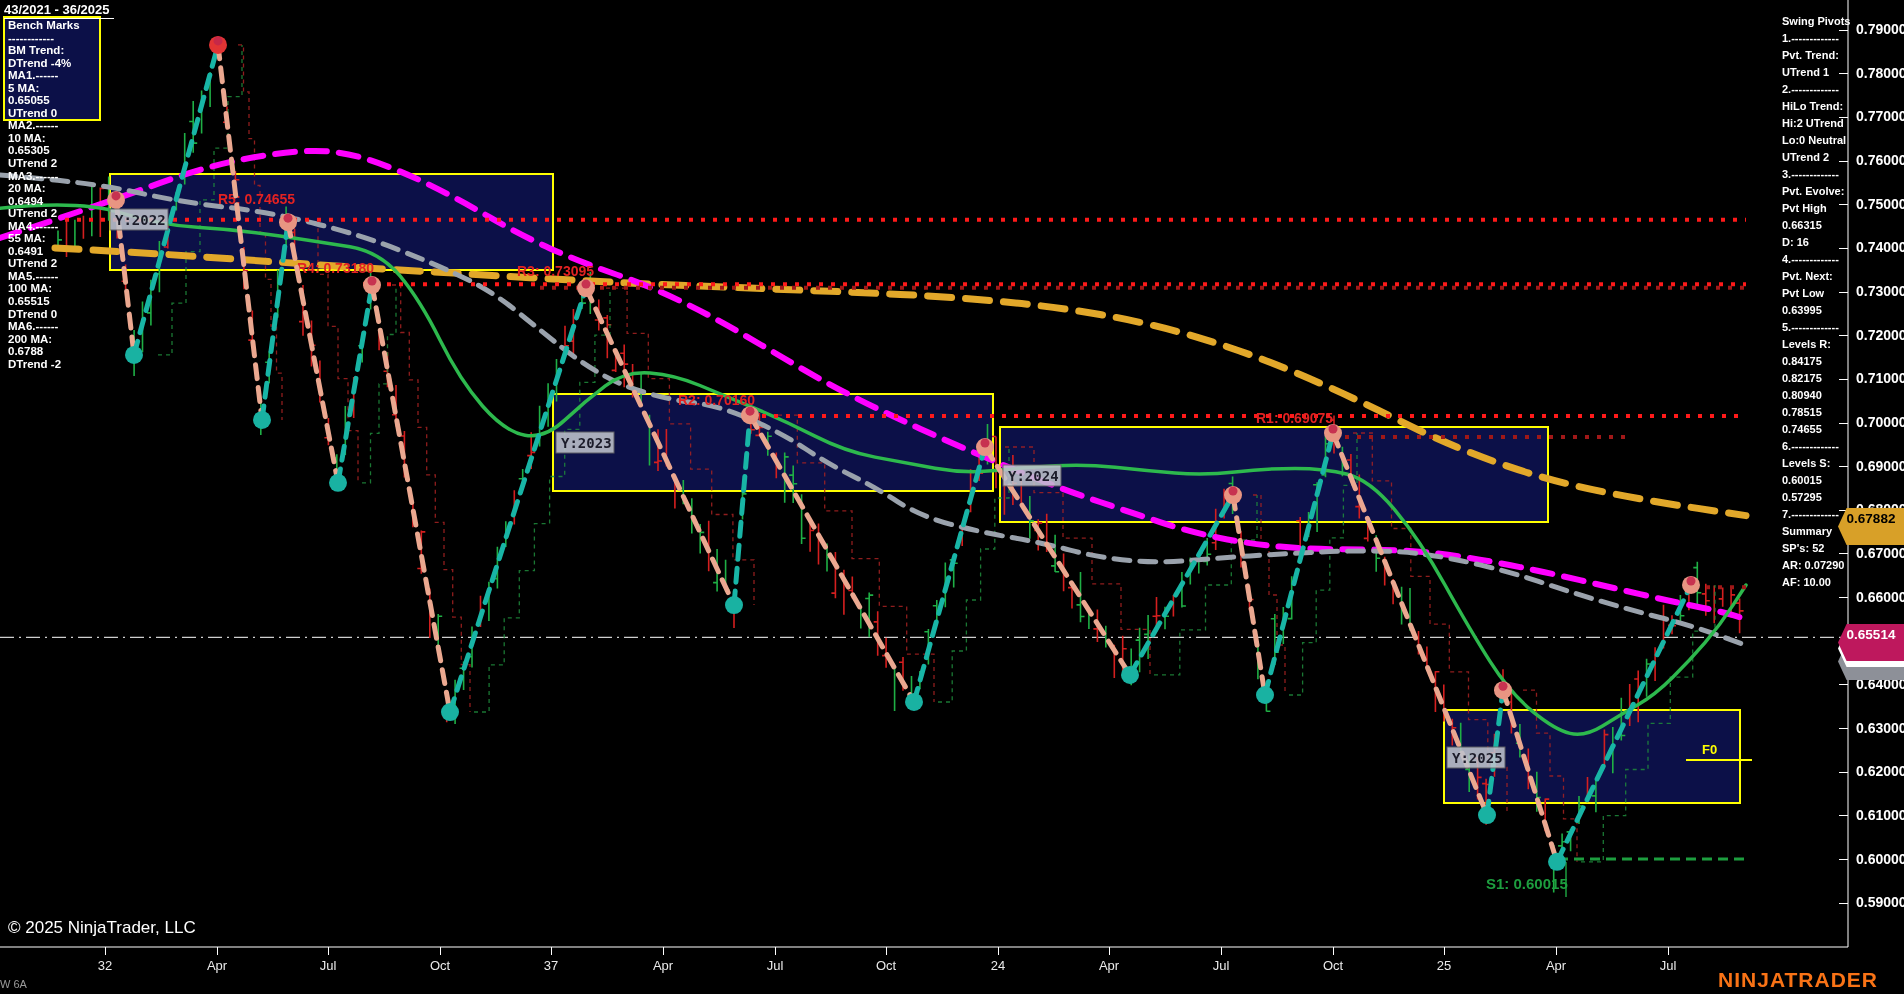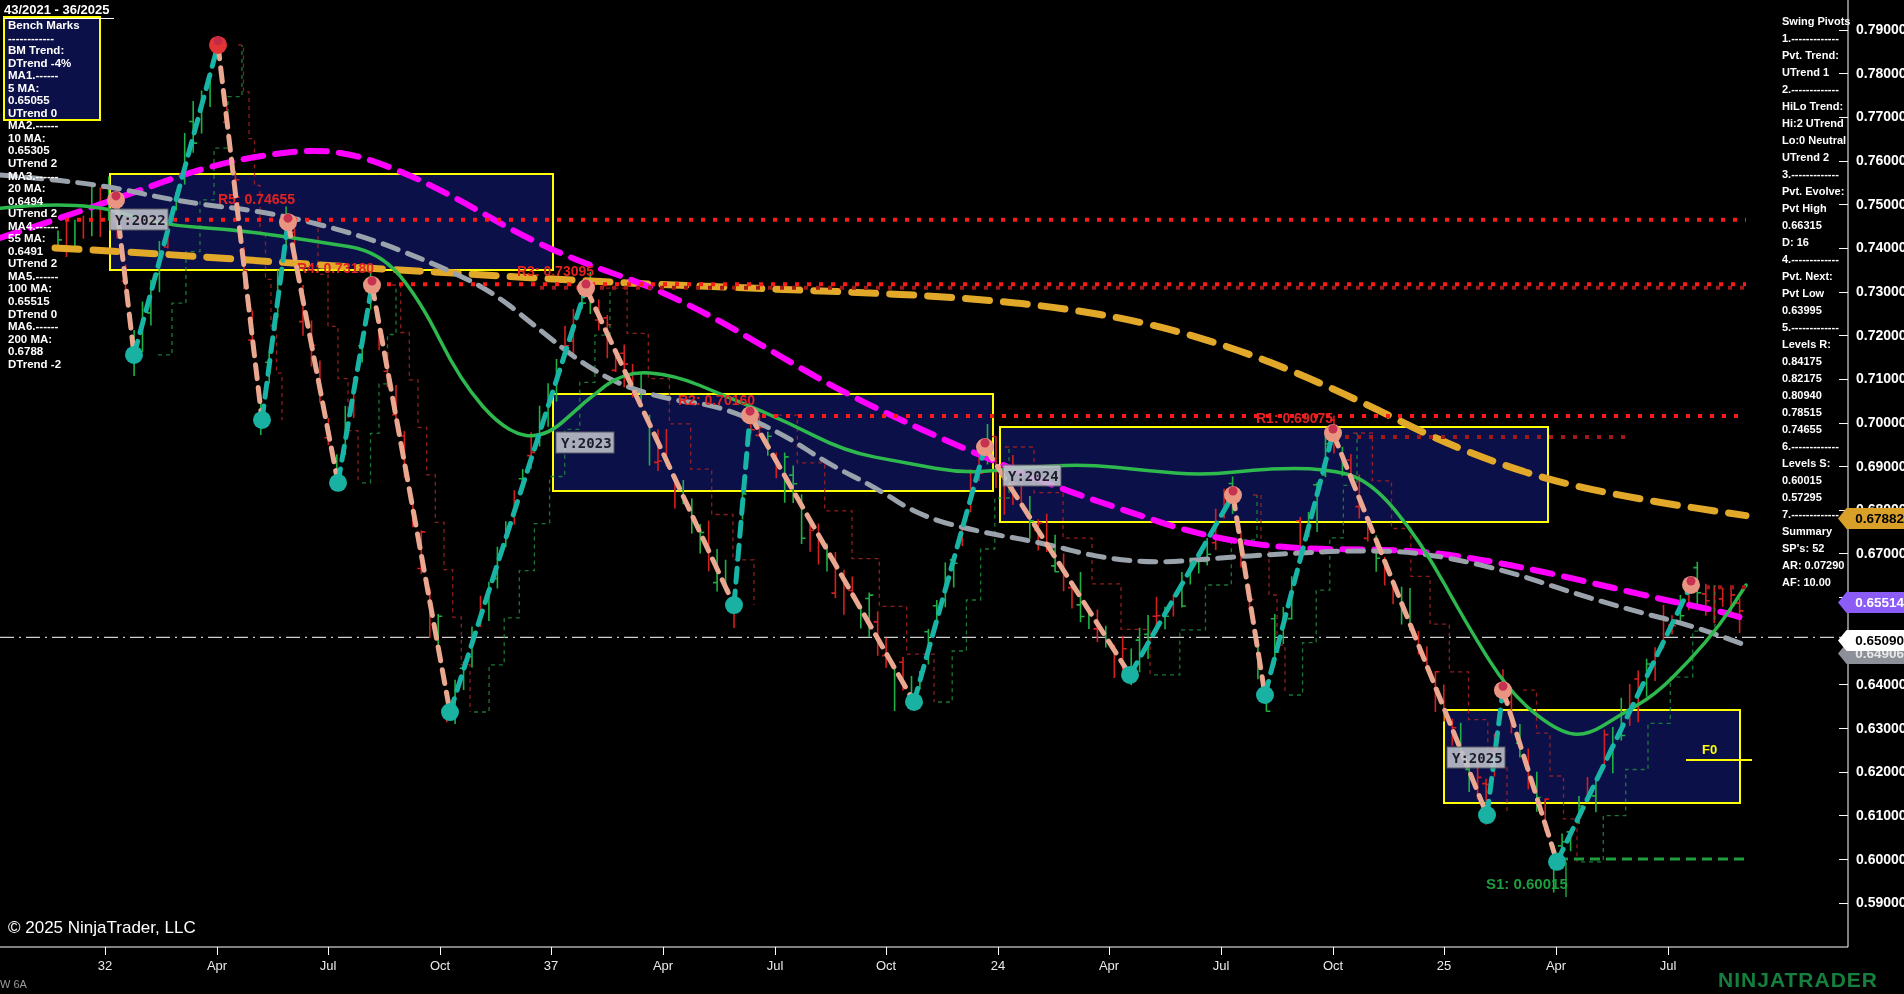--- a/index.html
+++ b/index.html
@@ -11,26 +11,26 @@
     border-bottom:1px solid #fff;padding:0 4px 1px 0;z-index:40;}
   #bench-border{left:3px;top:16px;width:94px;height:101px;border:2px solid #ffff00;
     background:#0c1048;z-index:20;}
   #bench-lines{left:8px;top:19px;z-index:30;color:#fff;font-size:11.5px;font-weight:bold;
     line-height:12.55px;white-space:pre;}
   #swing-lines{left:1782px;top:13px;z-index:30;color:#fff;font-size:11px;font-weight:bold;
     line-height:17px;white-space:pre;}
   .px-label{position:absolute;color:#fff;font-size:14px;font-weight:bold;z-index:25;}
   .tx-label{position:absolute;color:#eaeaea;font-size:13px;z-index:25;transform:translateX(-50%);}
   .tick{position:absolute;background:#fff;z-index:24;}
-  .price-tag{position:absolute;left:1838px;width:66px;height:21px;z-index:26;
+  .price-tag{position:absolute;left:1838px;width:66px;height:37px;z-index:26;
     clip-path:polygon(0 50%,13% 0,100% 0,100% 100%,13% 100%);
-    font-size:13.5px;font-weight:bold;text-align:right;line-height:21px;}
+    font-size:13.5px;font-weight:bold;text-align:center;line-height:21px;}
   #chart-title{left:8px;top:884px;color:#fff;font-size:26px;z-index:35;}
   #copyright{left:8px;top:918px;color:#fff;font-size:17px;z-index:35;}
-  #brand{right:26px;top:968px;color:#15803d;font-size:21px;font-weight:bold;
+  #brand{right:26px;top:968px;color:#f97316;font-size:21px;font-weight:bold;
     letter-spacing:1px;z-index:35;}
   #instrument-code{left:0;top:978px;color:#9a9a9a;font-size:11px;z-index:35;}
   text.lvl-r{fill:#e32222;font:bold 14px "Liberation Sans",sans-serif;}
   text.lvl-s{fill:#1d9e3f;font:bold 15px "Liberation Sans",sans-serif;}
   text.chip-t{fill:#1c1c2a;font:bold 14px "DejaVu Sans Mono",monospace;}
   text.fcast{fill:#ffff00;font:bold 13px "Liberation Sans",sans-serif;}
 </style>
 </head>
 <body>
 
@@ -283,19 +283,19 @@
       <div class="tx-label" style="left: 1444px; top: 958px;">25</div>
       <div class="tick" style="left: 1556px; top: 947px; width: 1px; height: 8px;"></div>
       <div class="tx-label" style="left: 1556px; top: 958px;">Apr</div>
       <div class="tick" style="left: 1668px; top: 947px; width: 1px; height: 8px;"></div>
       <div class="tx-label" style="left: 1668px; top: 958px;">Jul</div>
     </div>
   <div class="abs" id="tags-layer">
       <div class="price-tag" style="top: 508px; background: rgb(216, 160, 40); color: rgb(0, 0, 0); z-index: 26;">0.67882</div>
       <div class="price-tag" style="top: 643px; background: rgb(141, 144, 152); color: rgb(232, 232, 232); z-index: 26;">0.64906</div>
       <div class="price-tag" style="top: 630px; background: rgb(255, 255, 255); color: rgb(0, 0, 0); z-index: 27;">0.65090</div>
-      <div class="price-tag" style="top: 592px; background: #8b5cf6; color: rgb(255, 255, 255); z-index: 28;">0.65514</div>
+      <div class="price-tag" style="top: 624px; background: #be185d; color: rgb(255, 255, 255); z-index: 28;">0.65514</div>
     </div>
 
   <div class="abs" id="copyright">© 2025 NinjaTrader, LLC</div>
   <div class="abs" id="brand">NINJATRADER</div>
   <div class="abs" id="instrument-code">W 6A</div>
 </div>
 
 </body></html>

